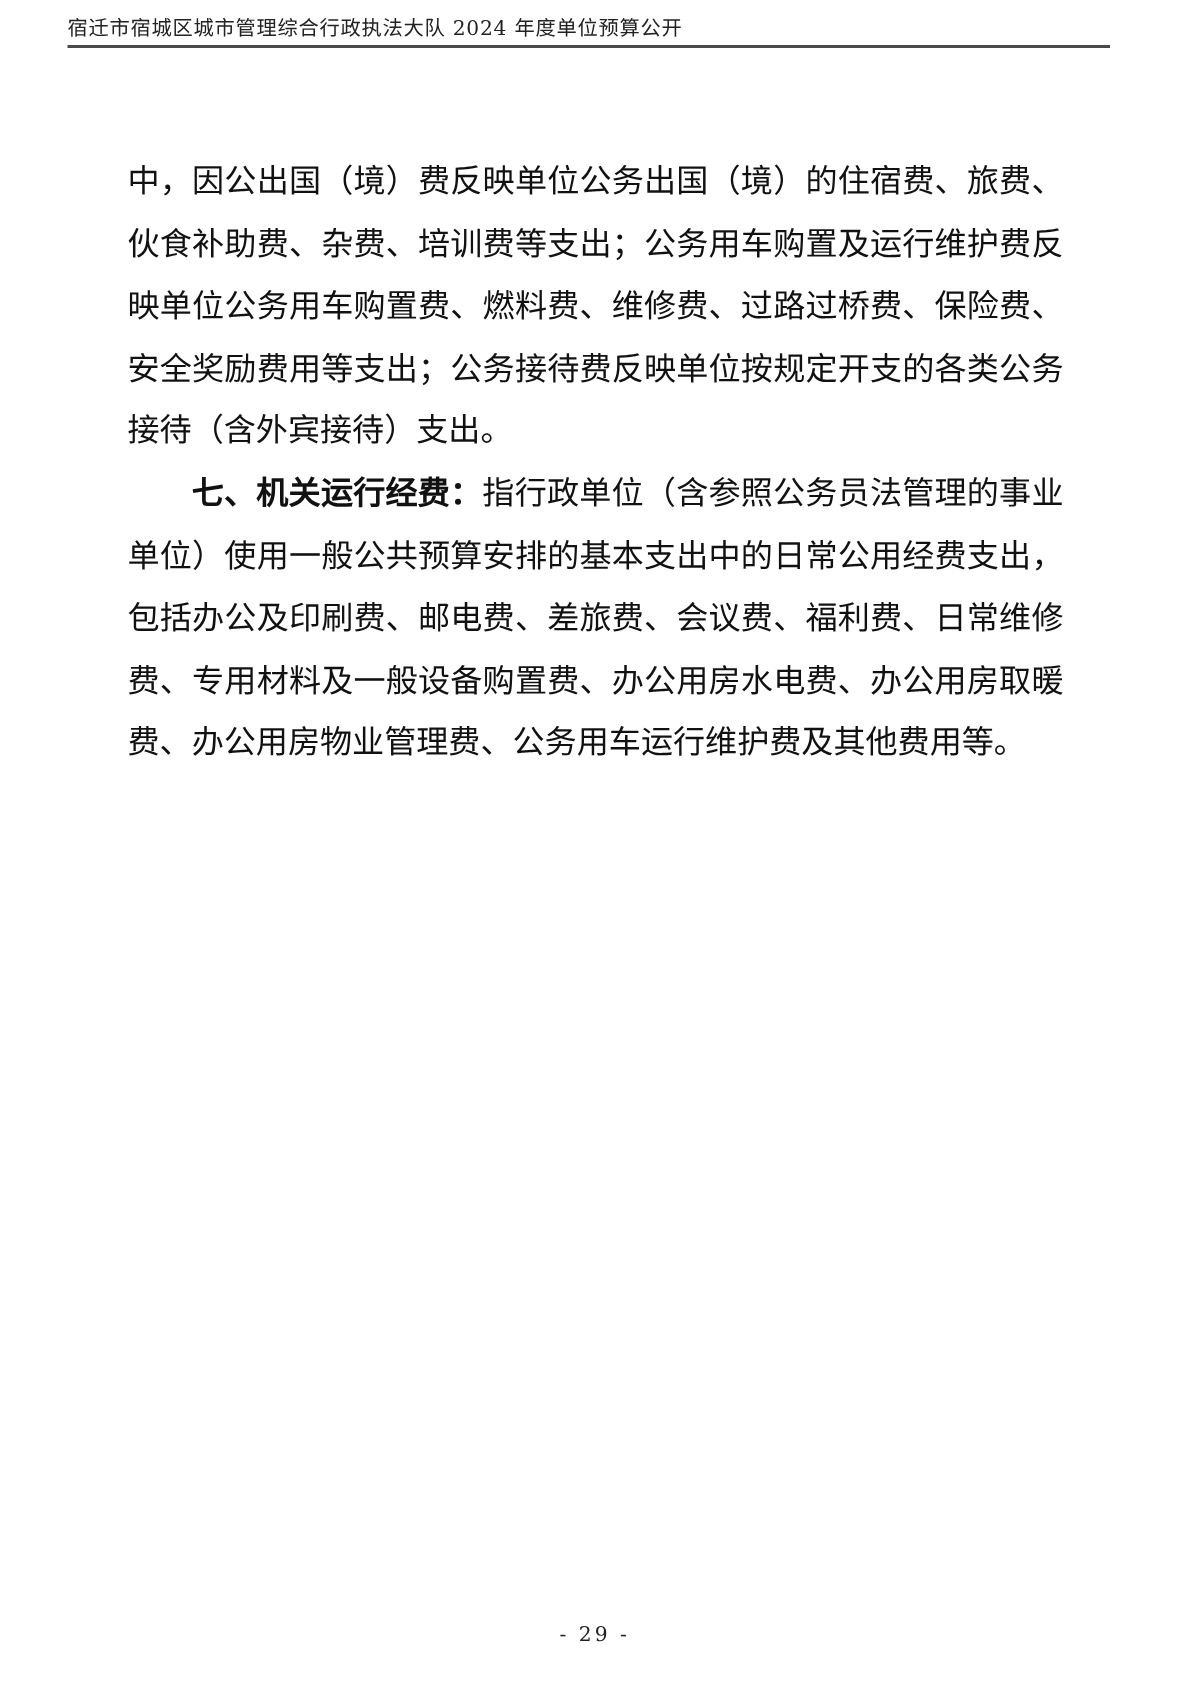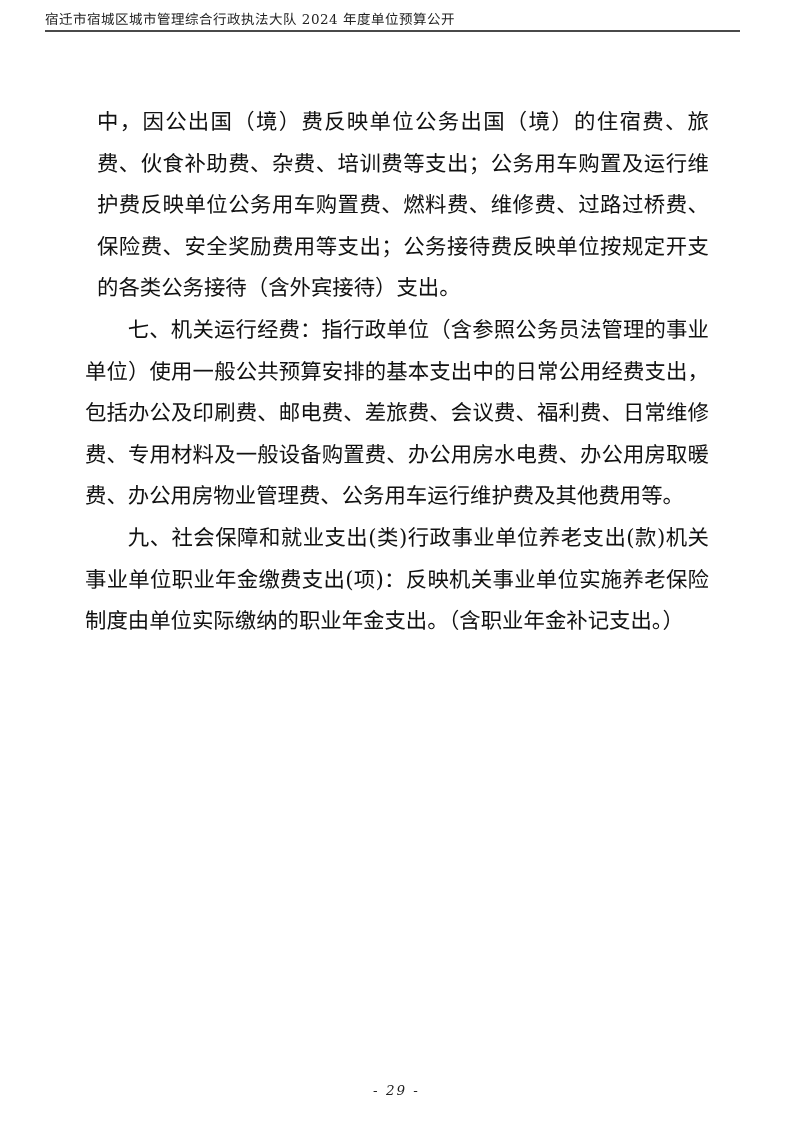--- a/index.html
+++ b/index.html
@@ -47,54 +47,51 @@
     font-size: 21.4px;
     line-height: 41.6px;
     text-align: justify;
     text-justify: inter-character;
     text-indent: 2em;
     word-break: break-all;
     color: #111111;
   }
   .para.no-indent {
     text-indent: 0;
-    margin-left: 12px;
   }
   .para-lead {
-    font-weight: 400;
+    font-weight: 700;
   }
   
   .footer {
     position: absolute;
     left: 0;
     top: 1082px;
     width: 793px;
     text-align: center;
     font-size: 13.5px;
     letter-spacing: 2px;
     color: #222222;
-    font-style: italic;
   }
 </style>
 </head>
 <body>
 
 <div class="page">
 
   <div class="header-text">宿迁市宿城区城市管理综合行政执法大队 2024 年度单位预算公开</div>
   <div class="header-rule"></div>
 
   <div class="content">
 
     <p class="para no-indent"><span class="para-lead"></span><span class="para-text">中，因公出国（境）费反映单位公务出国（境）的住宿费、旅费、伙食补助费、杂费、培训费等支出；公务用车购置及运行维护费反映单位公务用车购置费、燃料费、维修费、过路过桥费、保险费、安全奖励费用等支出；公务接待费反映单位按规定开支的各类公务接待（含外宾接待）支出。</span></p>
 
     <p class="para"><span class="para-lead">七、机关运行经费：</span><span class="para-text">指行政单位（含参照公务员法管理的事业单位）使用一般公共预算安排的基本支出中的日常公用经费支出，包括办公及印刷费、邮电费、差旅费、会议费、福利费、日常维修费、专用材料及一般设备购置费、办公用房水电费、办公用房取暖费、办公用房物业管理费、公务用车运行维护费及其他费用等。</span></p>
 
 
-    <p class="para"><span class="para-lead">九、社会保障和就业支出(类)行政事业单位养老支出(款)机关事业单位职业年金缴费支出(项)：</span><span class="para-text">反映机关事业单位实施养老保险制度由单位实际缴纳的职业年金支出。（含职业年金补记支出。）</span></p>
 
 
 
   </div>
 
   <div class="footer">- 29 -</div>
 
 </div>
 
 </body></html>

